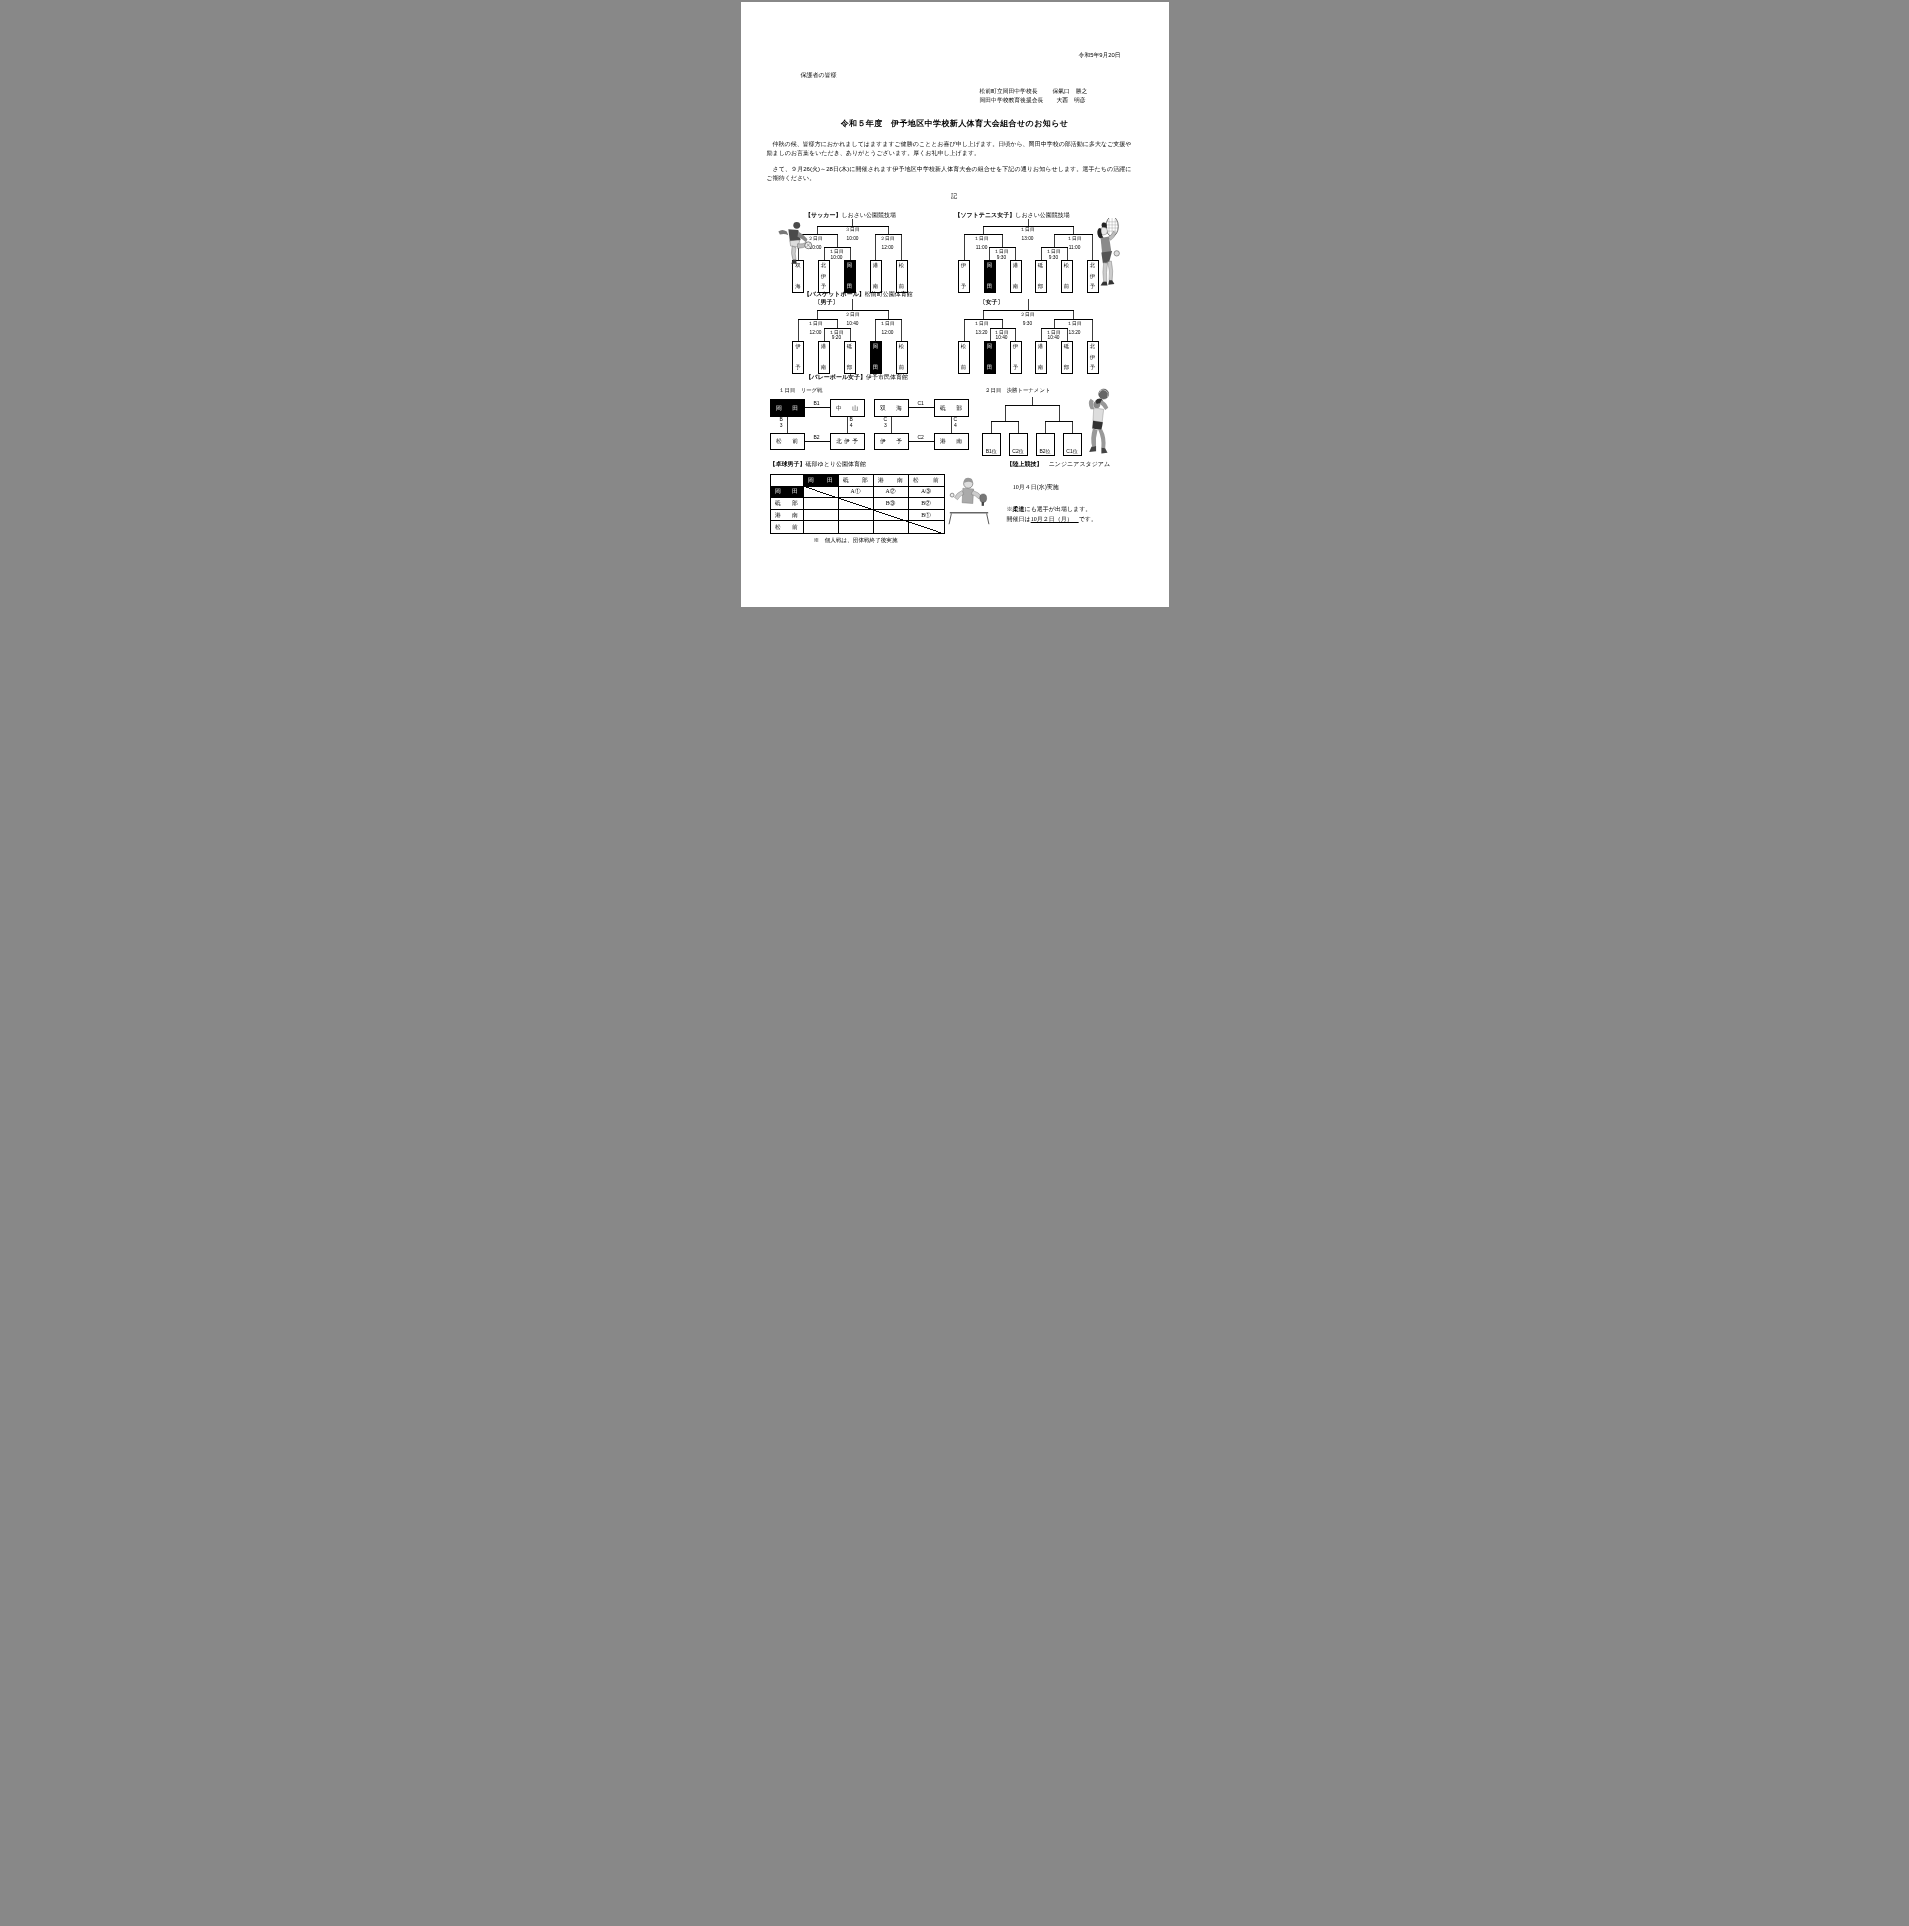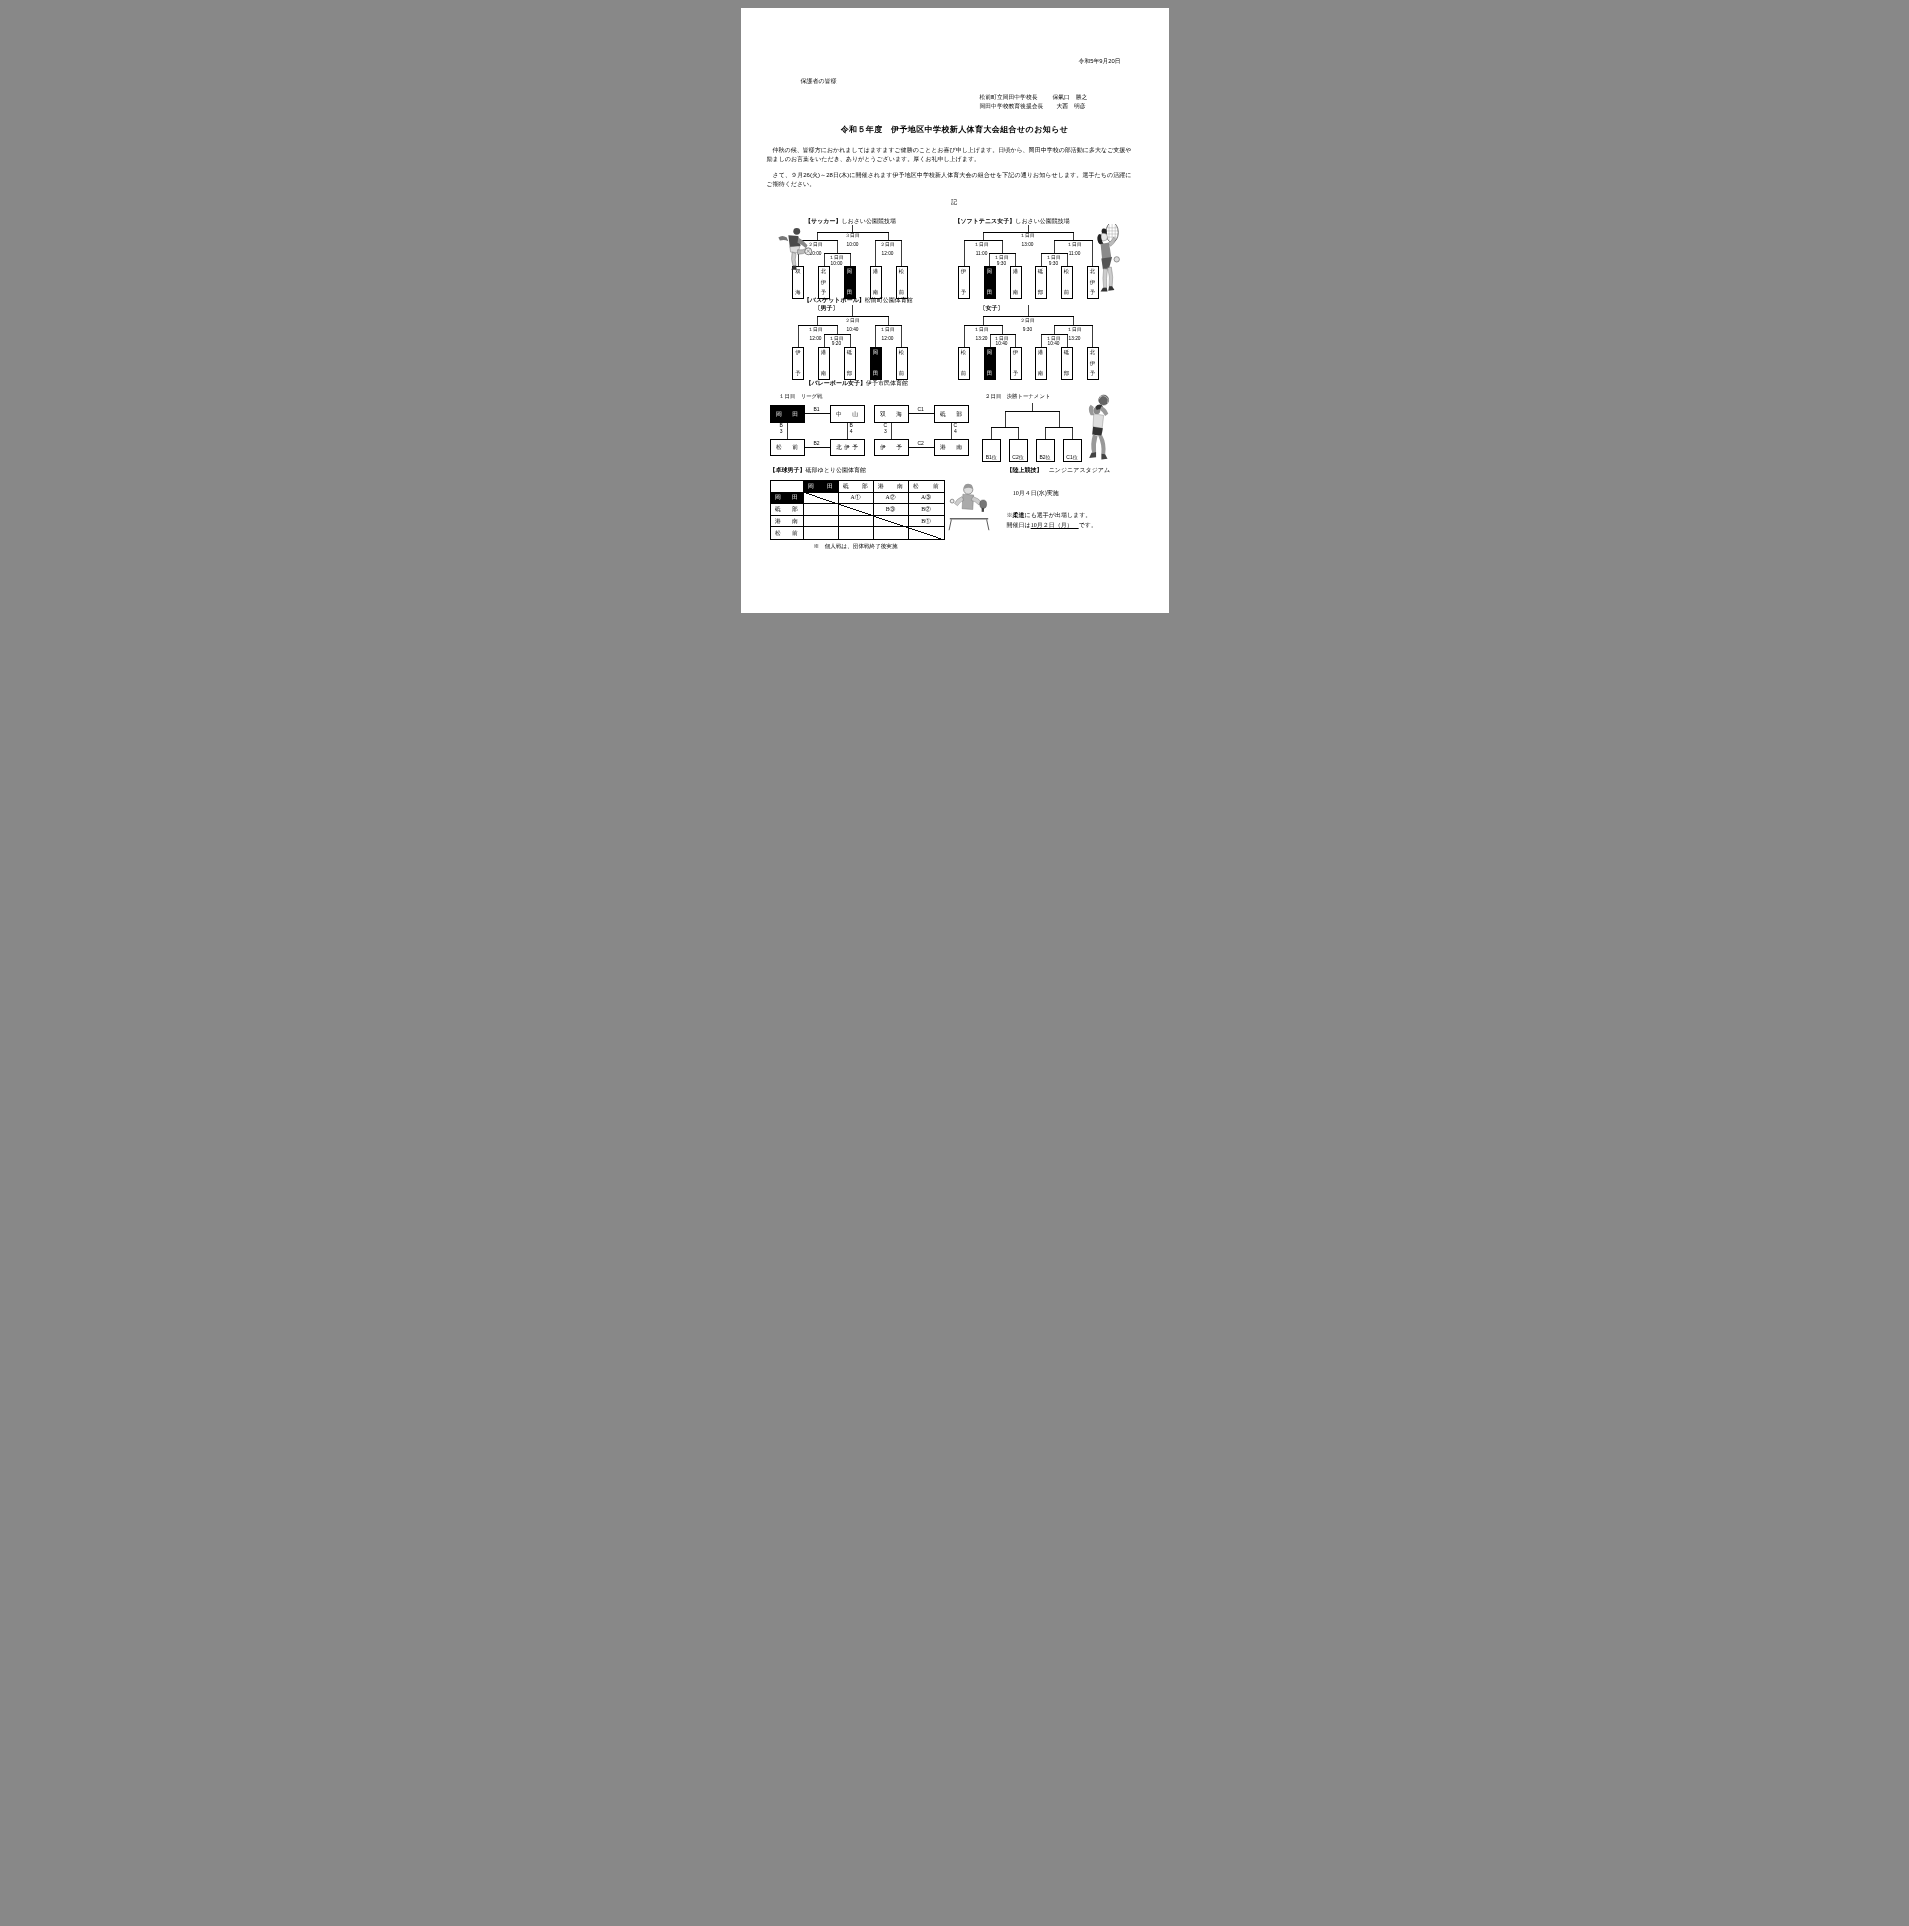--- a/index.html
+++ b/index.html
@@ -1,16 +1,16 @@
 <!DOCTYPE html>
 <html lang="ja" style="font-size:6.2px"><head>
 <meta charset="utf-8">
 <style>
   html,body{margin:0;padding:0;background:#888;}
-  .page{position:relative;width:428px;height:605px;background:#fff;margin:8px auto;
+  .page{position:relative;width:428px;height:605px;background:#fff;margin:2px auto;
         font-family:"Liberation Sans","DejaVu Sans",sans-serif;color:#000;overflow:hidden;}
   .abs{position:absolute;}
   .sans{font-family:"Liberation Sans","DejaVu Sans",sans-serif;}
   .serif{font-family:"Liberation Serif","DejaVu Serif",serif;}
   .b{font-weight:bold;}
   .sec-h{position:absolute;font-size:6px;white-space:nowrap;}
   .sec-h .venue{font-weight:normal;}
   .bl{position:absolute;transform:translateX(-50%);text-align:center;font-size:4.8px;
       line-height:5.8px;white-space:nowrap;}
   .tbox{position:absolute;width:10px;height:27px;border:0.8px solid #000;border-top-width:1.5px;

